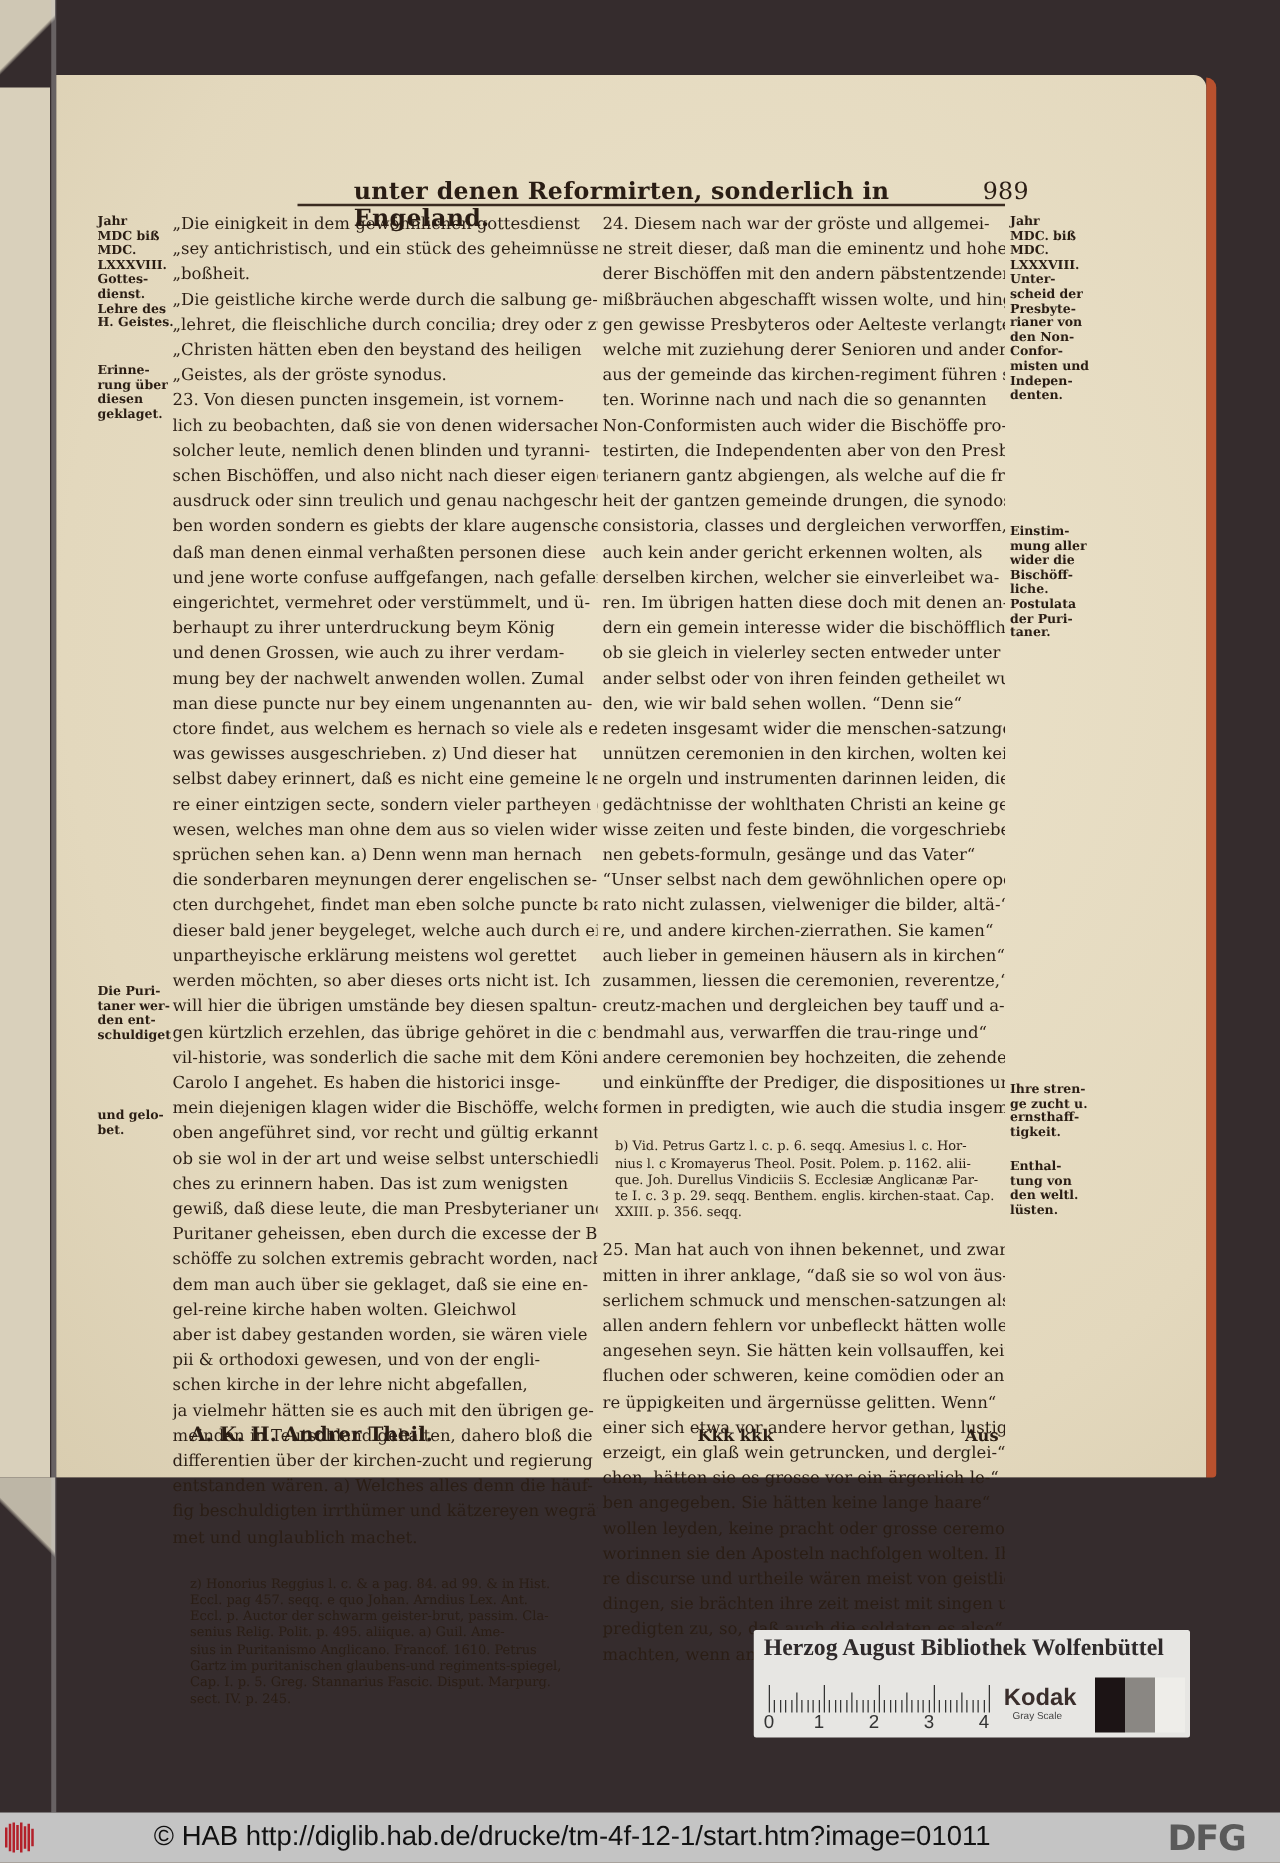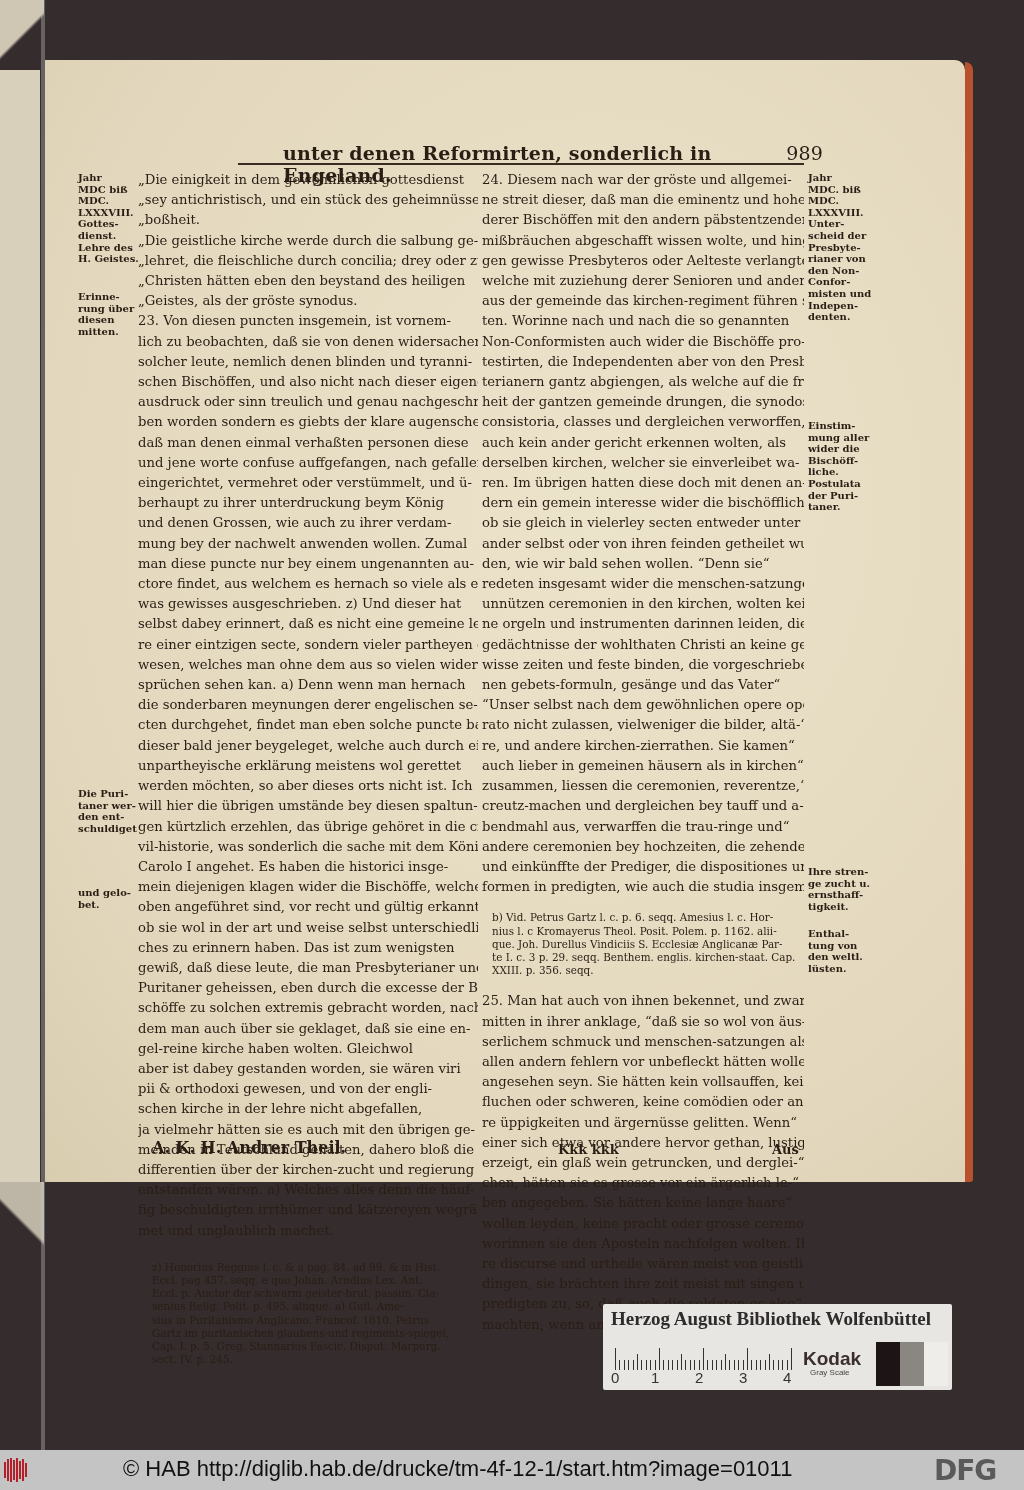--- a/index.html
+++ b/index.html
@@ -82,21 +82,21 @@
       <span class="line">LXXXVIII.</span>
       <span class="line">Gottes-</span>
       <span class="line">dienst.</span>
       <span class="line">Lehre des</span>
       <span class="line">H. Geistes.</span>
     </div>
   <div class="margin margin-left ink" style="top:291px">
       <span class="line">Erinne-</span>
       <span class="line">rung über</span>
       <span class="line">diesen</span>
-      <span class="line">mitten.</span>
+      <span class="line">geklaget.</span>
     </div>
   <div class="margin margin-left ink" style="top:788px">
       <span class="line">Die Puri-</span>
       <span class="line">taner wer-</span>
       <span class="line">den ent-</span>
       <span class="line">schuldiget</span>
     </div>
   <div class="margin margin-left ink" style="top:887px">
       <span class="line">und gelo-</span>
       <span class="line">bet.</span>
@@ -179,21 +179,21 @@
         <span class="line">Carolo I angehet. Es haben die historici insge-</span>
         <span class="line">mein diejenigen klagen wider die Bischöffe, welche</span>
         <span class="line">oben angeführet sind, vor recht und gültig erkannt,</span>
         <span class="line">ob sie wol in der art und weise selbst unterschiedli-</span>
         <span class="line">ches zu erinnern haben. Das ist zum wenigsten</span>
         <span class="line">gewiß, daß diese leute, die man Presbyterianer und</span>
         <span class="line">Puritaner geheissen, eben durch die excesse der Bi-</span>
         <span class="line">schöffe zu solchen extremis gebracht worden, nach-</span>
         <span class="line">dem man auch über sie geklaget, daß sie eine en-</span>
         <span class="line">gel-reine kirche haben wolten. Gleichwol</span>
-        <span class="line">aber ist dabey gestanden worden, sie wären viri</span>
+        <span class="line">aber ist dabey gestanden worden, sie wären viele</span>
         <span class="line">pii &amp; orthodoxi gewesen, und von der engli-</span>
         <span class="line">schen kirche in der lehre nicht abgefallen,</span>
         <span class="line">ja vielmehr hätten sie es auch mit den übrigen ge-</span>
         <span class="line">meinden in Teutschland gehalten, dahero bloß die</span>
         <span class="line">differentien über der kirchen-zucht und regierung</span>
         <span class="line">entstanden wären. a) Welches alles denn die häuf-</span>
         <span class="line">fig beschuldigten irrthümer und kätzereyen wegräu-</span>
         <span class="line">met und unglaublich machet.</span>
       </div>
     <div class="note">

